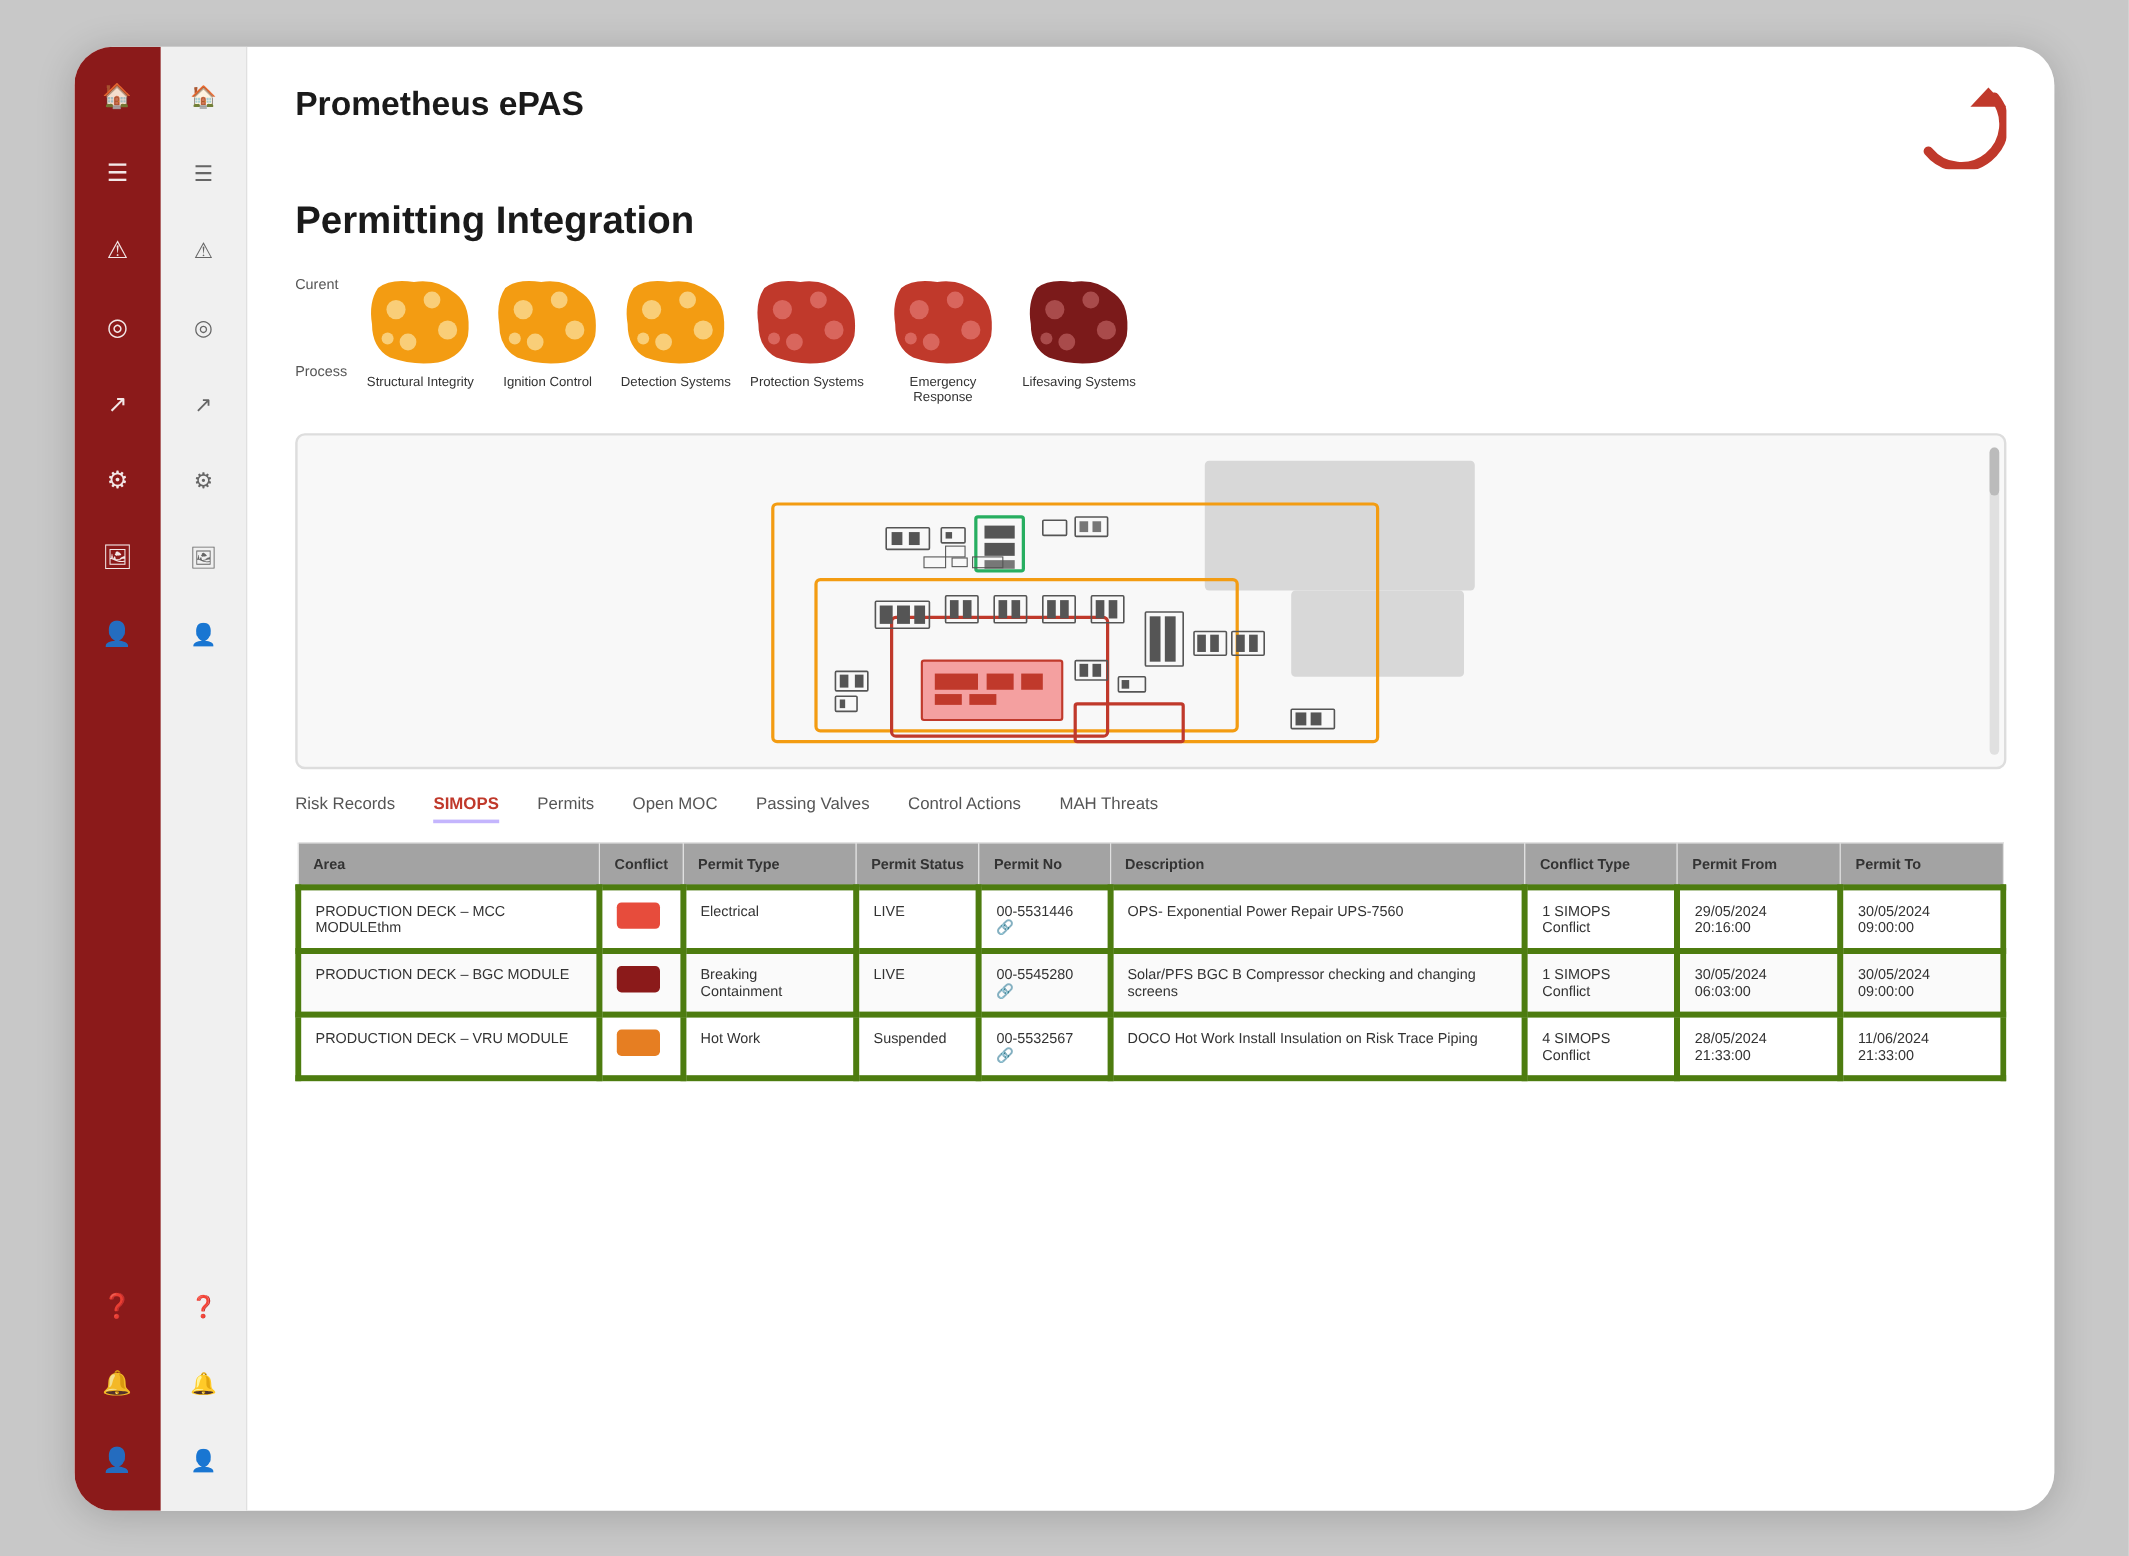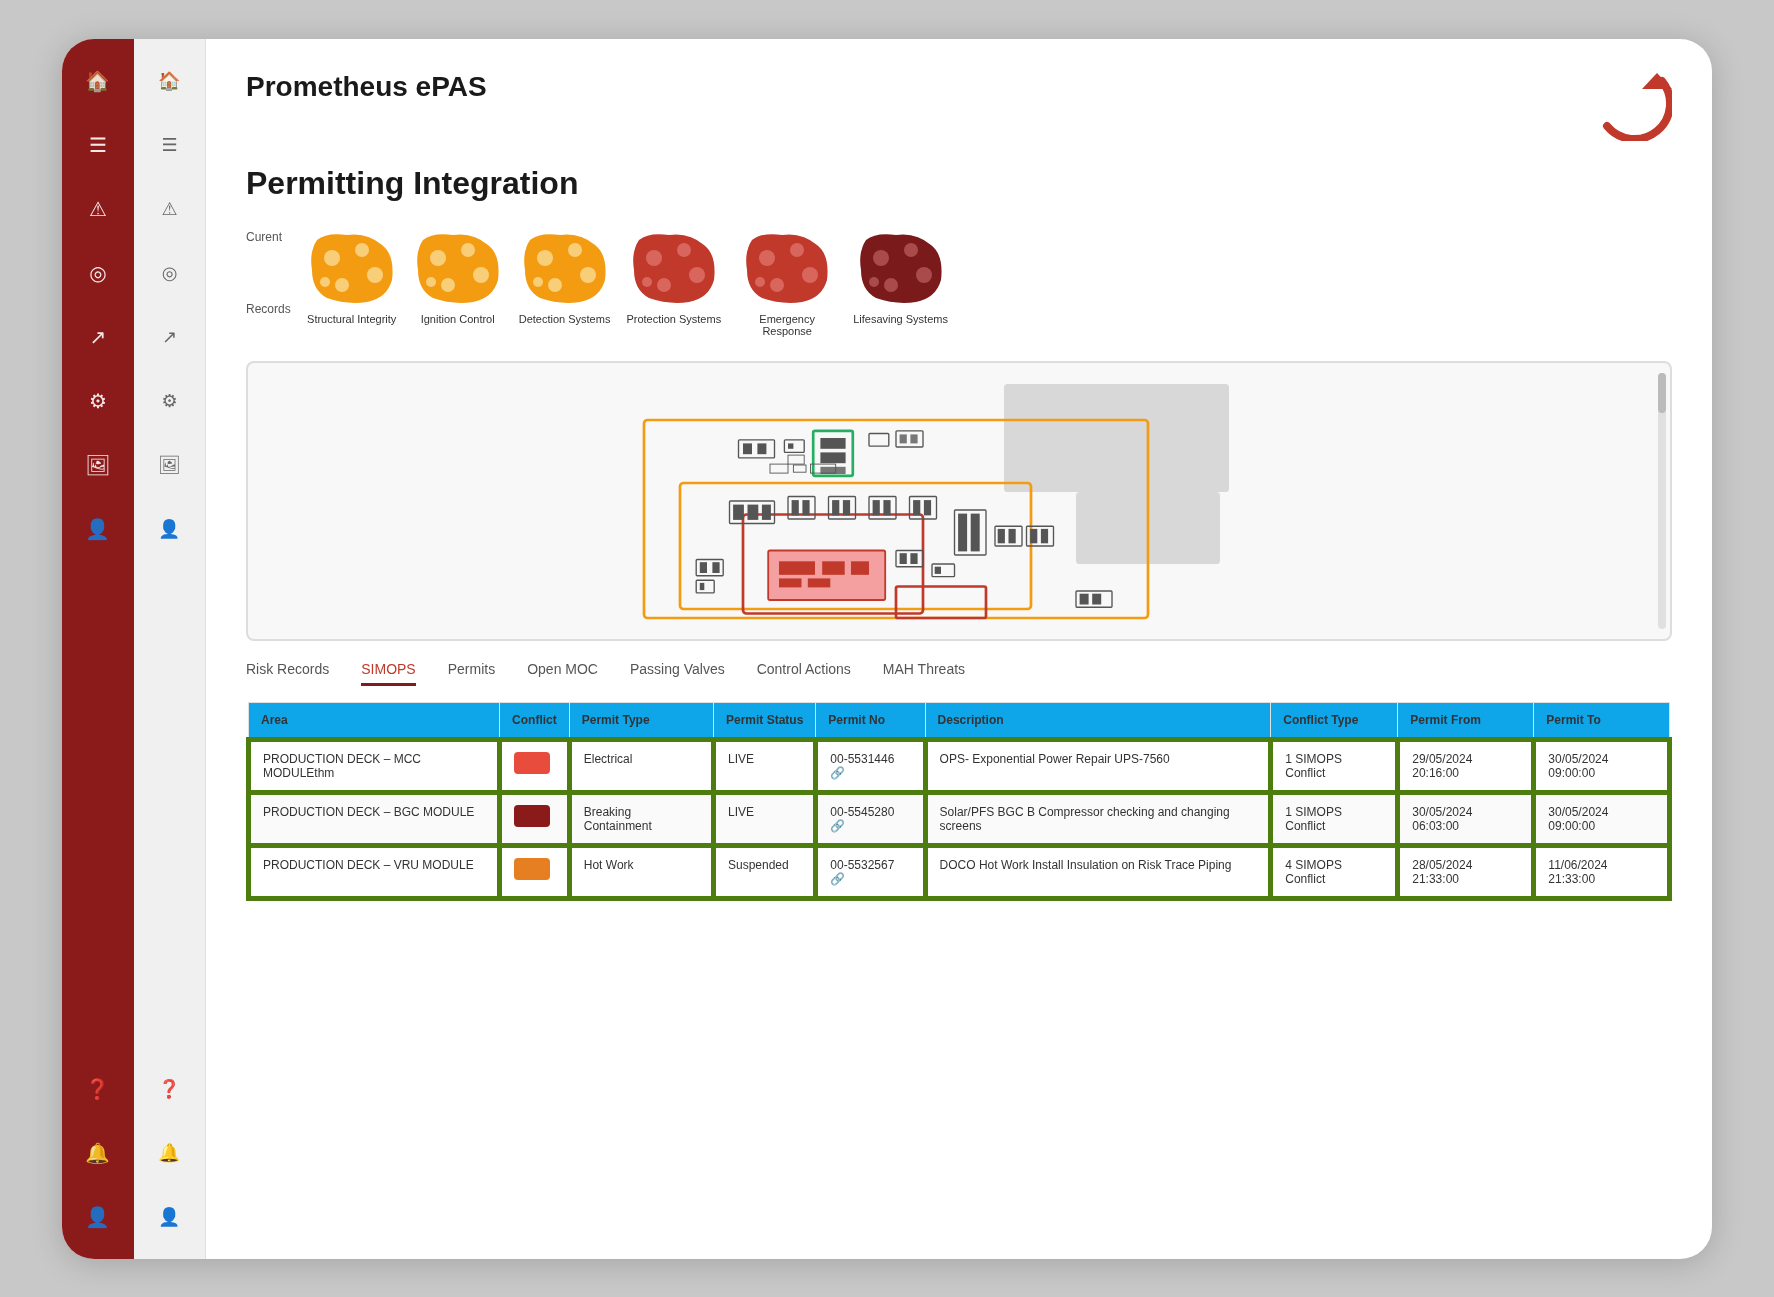--- a/index.html
+++ b/index.html
@@ -217,38 +217,38 @@
 
     .tab {
       font-size: 14px;
       color: #555;
       cursor: pointer;
       padding-bottom: 6px;
     }
 
     .tab.active {
       color: #c0392b;
-      border-bottom: 3px solid #7f1d1d;
-      font-weight: 400;
+      border-bottom: 3px solid #c4b5fd;
+      font-weight: 700;
     }
 
     
     .table-container {
       flex: 1;
       overflow-y: auto;
     }
 
     table {
       width: 100%;
       border-collapse: collapse;
       font-size: 12px;
     }
 
     thead tr {
-      background: #0ea5e9;
+      background: #a3a3a3;
     }
 
     th {
       padding: 10px 12px;
       text-align: left;
       font-weight: 600;
       color: #333;
       border: 1px solid #e0e0e0;
       white-space: nowrap;
     }
@@ -322,21 +322,21 @@
           <polygon points="65,2 80,18 50,18" fill="#c0392b"></polygon>
         </svg>
       </div>
     </div>
 
     <div class="page-title">Permitting Integration</div>
 
     <div class="barrier-row">
       <div style="display:flex;flex-direction:column;margin-right:16px;">
         <div style="font-size:12px;color:#555;margin-bottom:50px;">Curent</div>
-        <div style="font-size:12px;color:#555;margin-top:8px;">Records</div>
+        <div style="font-size:12px;color:#555;margin-top:8px;">Process</div>
       </div>
       <div class="cheese-items">
 
         <div class="cheese-item">
           <div class="cheese">
             <svg viewBox="0 0 90 75" xmlns="http://www.w3.org/2000/svg">
               <path d="M10,10 Q20,2 40,5 Q60,2 75,15 Q88,25 85,50 Q80,68 60,72 Q40,75 20,68 Q5,60 5,40 Q2,22 10,10Z" fill="#f39c12"></path>
               <circle cx="25" cy="28" r="8" fill="#ffd" opacity="0.5"></circle>
               <circle cx="55" cy="20" r="7" fill="#ffd" opacity="0.5"></circle>
               <circle cx="68" cy="45" r="8" fill="#ffd" opacity="0.5"></circle>

